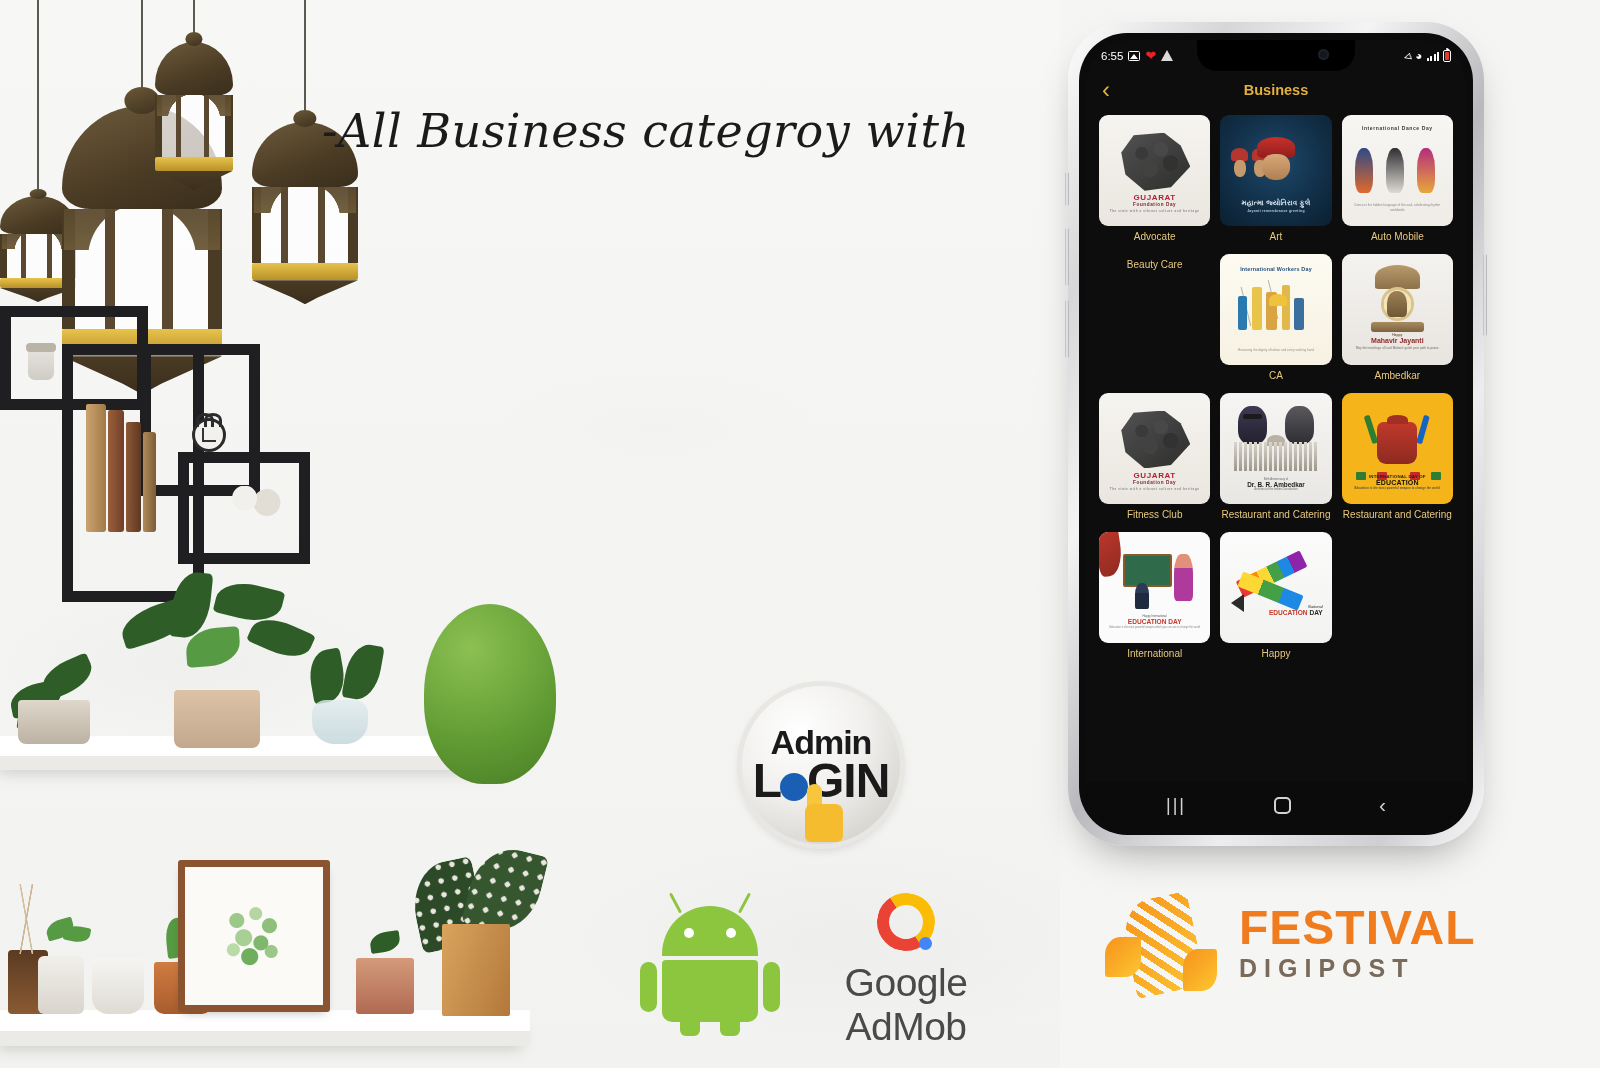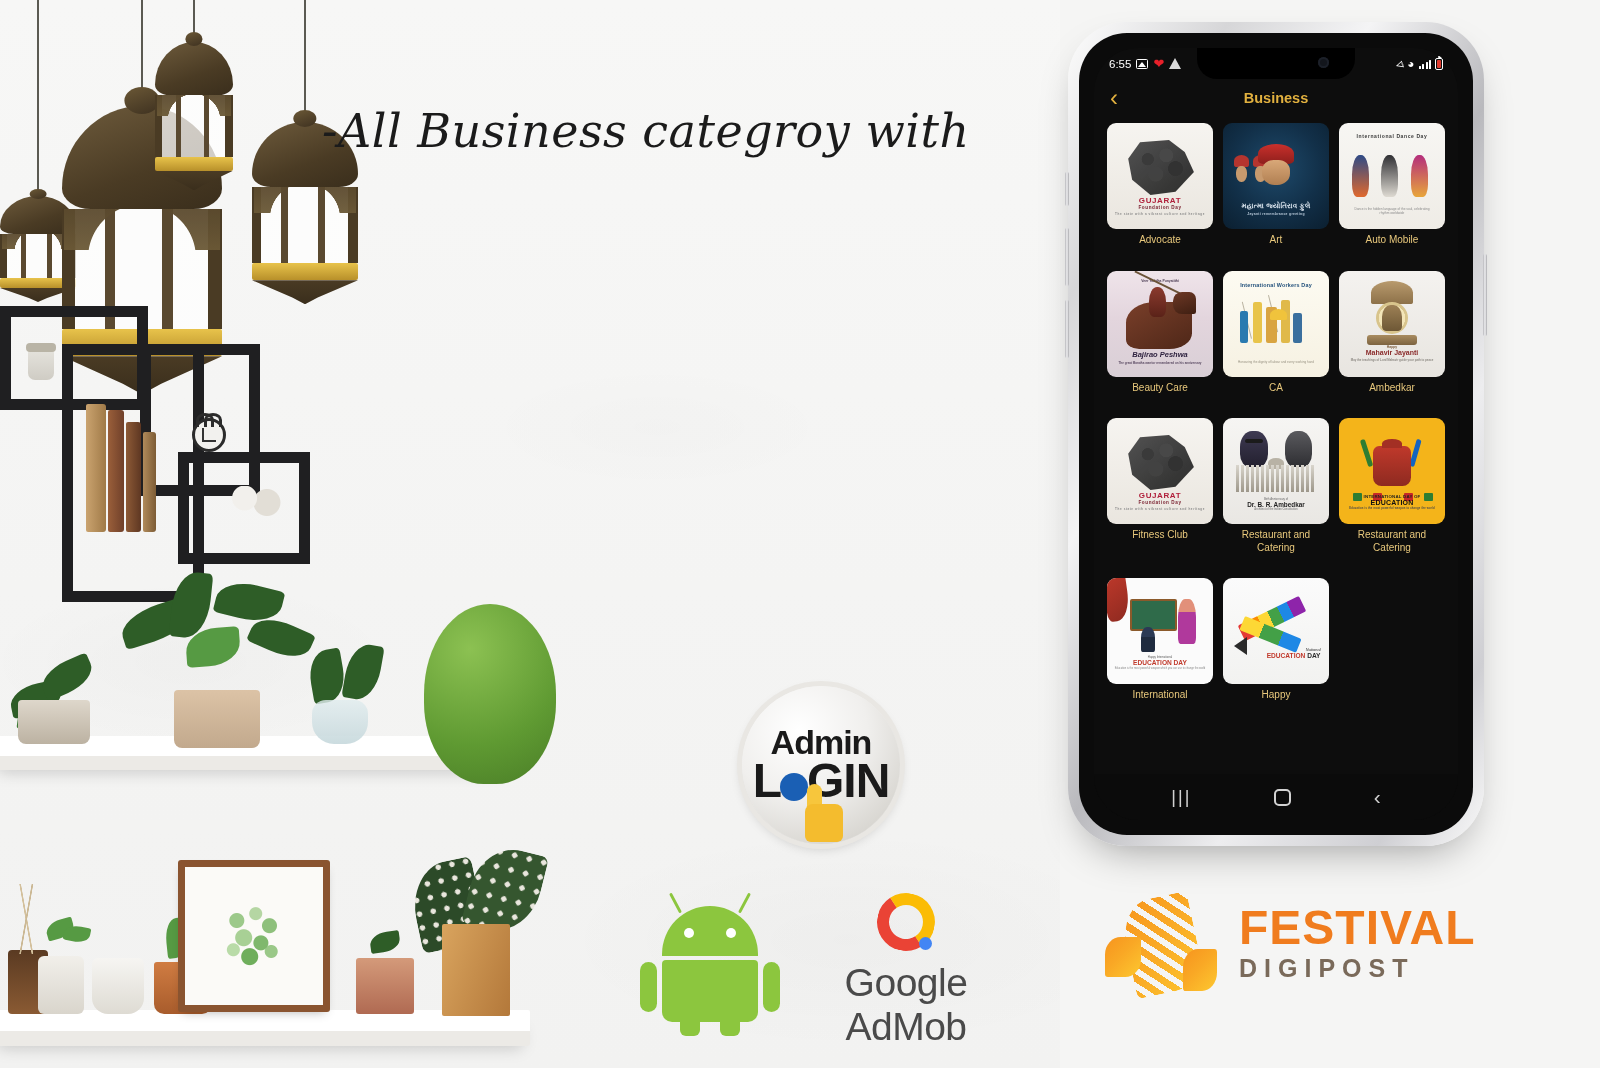--- a/index.html
+++ b/index.html
@@ -140,21 +140,21 @@
   .fest-ribbon{ position:absolute; border-radius:44% 8% 44% 8%;
      background:linear-gradient(135deg,#F7941E 0%,#F9A825 45%,#FDC830 100%); }
   .fest-txt .f1{ font-size:48px; font-weight:700; color:#F07C1E; letter-spacing:1px; line-height:1; }
   .fest-txt .f2{ font-size:25px; font-weight:700; color:#7a6a5a; letter-spacing:7px; line-height:1.35; }
 
   
   .phone{ position:absolute; left:1068px; top:22px; width:416px; height:824px;
      border-radius:58px; padding:11px;
      background:linear-gradient(120deg,#fdfdfd 0%,#d6d6d8 18%,#f4f4f5 34%,#b9b9bd 52%,#ededef 70%,#cfcfd3 88%,#fafafa 100%);
      box-shadow:0 18px 42px -16px rgba(0,0,0,.38); }
-  .phone-inner{ width:100%; height:100%; border-radius:48px; background:#0b0b0b; padding:15px; }
+  .phone-inner{ width:100%; height:100%; border-radius:48px; background:#0b0b0b; padding:7px; }
   .screen{ width:100%; height:100%; border-radius:44px; background:#0d0d0d; overflow:hidden; position:relative; }
   .btn-side{ position:absolute; background:linear-gradient(90deg,#b6b6ba,#efeff1,#a9a9ad); border-radius:2px; }
   .btn-side.l1{ left:-3px; top:150px; width:4px; height:34px; }
   .btn-side.l2{ left:-3px; top:206px; width:4px; height:58px; }
   .btn-side.l3{ left:-3px; top:278px; width:4px; height:58px; }
   .btn-side.r1{ right:-3px; top:232px; width:4px; height:82px; }
 
   .notch{ position:absolute; left:50%; top:0; transform:translateX(-50%);
      width:158px; height:31px; background:#000; border-radius:0 0 20px 20px; z-index:5; }
   .notch .cam{ position:absolute; right:26px; top:9px; width:11px; height:11px; border-radius:50%;
@@ -176,21 +176,21 @@
   .i-sig i{ width:2px; background:#fff; border-radius:.5px; display:block; }
   .i-bat{ width:8px; height:12px; border:1.3px solid #fff; border-radius:2px; position:relative; }
   .i-bat:before{ content:""; position:absolute; left:2px; top:-3px; width:4px; height:2px; background:#fff; border-radius:1px; }
   .i-bat:after{ content:""; position:absolute; inset:1px; background:#e03b2f; border-radius:1px; }
 
   .apphead{ height:38px; display:flex; align-items:center; padding:0 16px; position:relative; }
   .backchev{ color:#E2B13F; font-size:24px; font-weight:300; line-height:1; cursor:pointer; }
   .apptitle{ position:absolute; left:0; right:0; text-align:center; color:#E2B13F;
      font-size:14.5px; font-weight:700; pointer-events:none; }
 
-  .grid{ padding:6px 13px 0; display:grid; grid-template-columns:repeat(3,1fr); gap:24px 10px;
+  .grid{ padding:6px 13px 0; display:grid; grid-template-columns:repeat(3,1fr); gap:10px 10px;
      height:calc(100% - 31px - 38px - 46px); overflow:hidden; align-content:start; }
   .cell{ display:flex; flex-direction:column; align-items:center; cursor:pointer; }
   .thumb{ width:100%; aspect-ratio:1/1; border-radius:9px; overflow:hidden; position:relative;
      background:#e9e7e2; }
   .clabel{ margin-top:5px; font-size:10px; color:#E8C87C; text-align:center; line-height:1.25; }
 
   
   .p-gujarat{ background:linear-gradient(180deg,#f6f4f0,#eae6df); }
   .p-gujarat .blob{ position:absolute; left:20%; top:16%; width:62%; height:52%;
      background:
@@ -626,28 +626,20 @@
               </div>
             <div class="fig f3">
                 <div class="bd"></div>
               </div>
             <div class="t">Dance is the hidden language of the soul, celebrating rhythm worldwide</div>
           </div>
           <div class="clabel">Auto Mobile</div>
         </div>
 
         <div class="cell">
-          <div class="thumb p-warrior">
-            <div class="hdr">Veer Yoddha Punyatithi</div>
-            <div class="spear"></div>
-            <div class="horse"></div>
-            <div class="rider"></div>
-            <div class="t"><span>Bajirao Peshwa</span>
-              <em>The great Maratha warrior remembered on his anniversary</em></div>
-          </div>
           <div class="clabel">Beauty Care</div>
         </div>
 
         <div class="cell">
           <div class="thumb p-workers">
             <div class="hdr">International Workers Day</div>
             <div class="ladder"></div>
             <div class="tool w1"></div>
               <div class="tool w2"></div>
               <div class="tool w3"></div>

